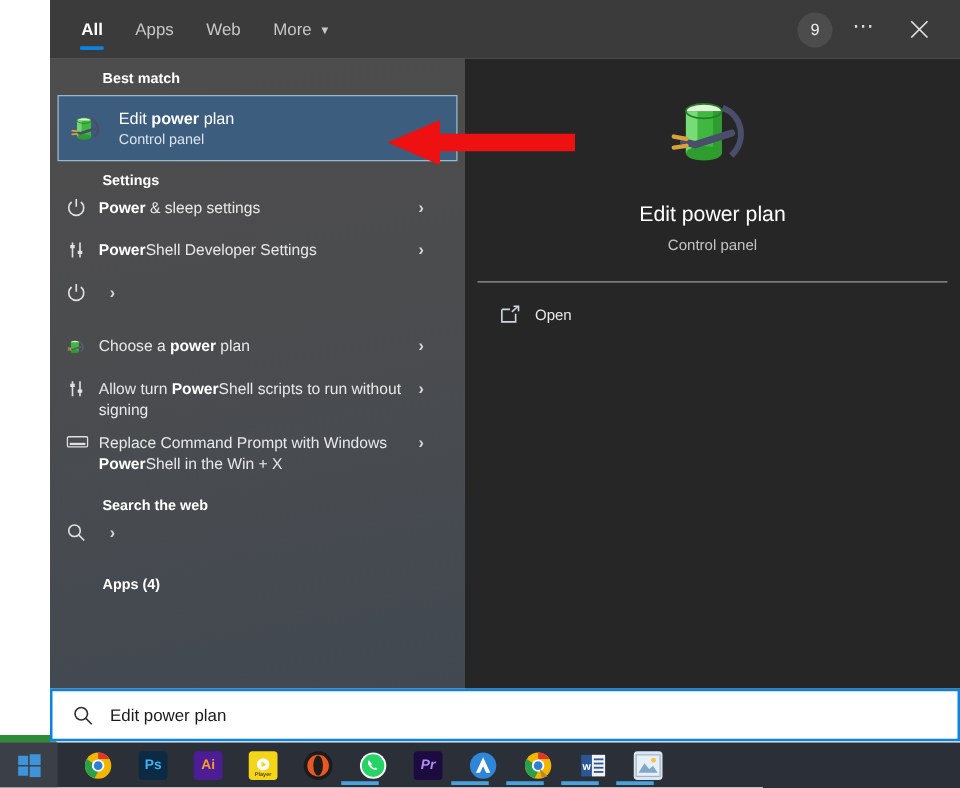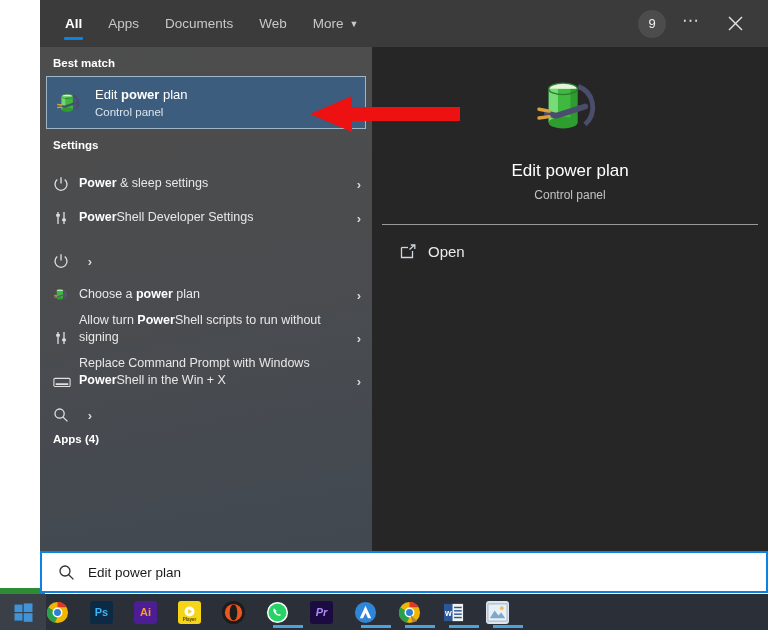--- a/index.html
+++ b/index.html
@@ -124,27 +124,28 @@
     width: 332px; height: 504px;
     background: linear-gradient(170deg, #4d4d4d 0%, #4b4c4e 42%, #474b50 68%, #414850 100%);
     overflow: hidden;
   }
 
   .section-head {
     color: #ffffff;
     font-size: 11.5px;
     font-weight: bold;
     padding: 10px 0 7px 13px;
+    margin-left: 29px;
   }
 
   .row {
     display: flex;
-    align-items: flex-end;
+    align-items: flex-start;
     height: 34px;
-    padding: 0 2px 0 13px;
+    padding: 0 24px 0 13px;
     color: #e8e8e8;
     font-size: 12.5px;
     cursor: default;
     position: relative;
   }
   .row.tall { height: 43px; }
   .row .ico {
     width: 26px;
     min-width: 26px;
     display: flex;
@@ -218,21 +219,21 @@
     margin: 22px 10px 0 10px;
     height: 1px;
     background: #9a9a9a;
   }
   .open-row {
     display: flex;
     align-items: center;
     gap: 12px;
     padding: 18px 0 0 28px;
     color: #e9e9e9;
-    font-size: 15px;
+    font-size: 12px;
     cursor: default;
   }
 
   
   .battery-big { display: inline-block; }
 
   
   .searchbar {
     position: absolute;
     left: 40px; top: 551px;
@@ -264,21 +265,21 @@
     background: #3a3f48;
     display: flex;
     align-items: center;
     justify-content: center;
     cursor: default;
   }
   .tb-item {
     width: 44px; height: 32px;
     display: flex;
     align-items: flex-start;
-    justify-content: flex-start;
+    justify-content: flex-end;
     padding-top: 5px;
     box-sizing: border-box;
     position: relative;
     cursor: default;
   }
   .tb-item.running::after {
     content: "";
     position: absolute;
     left: 7px; right: 7px;
     bottom: 0;
@@ -316,23 +317,20 @@
   <div class="desktop-green"></div>
 
   <div class="flyout">
 
     <div class="tabbar">
       <div class="tab active">
         <span>All</span>
       </div>
       <div class="tab">
         <span>Apps</span>
-      </div>
-      <div class="tab">
-        <span>Documents</span>
       </div>
       <div class="tab">
         <span>Web</span>
       </div>
       <div class="tab">
         <span>More</span><span class="caret">▼</span>
       </div>
 
       <div class="tabbar-right">
         <div class="avatar-badge">
@@ -439,20 +437,21 @@
         <span class="ico">
           <svg width="18" height="14" viewBox="0 0 20 14">
             <rect x="1" y="3" width="18" height="9" rx="1.2" stroke="#e0e0e0" stroke-width="1.2" fill="none"></rect>
             <rect x="3" y="8.4" width="14" height="2" fill="#e0e0e0"></rect>
           </svg>
         </span>
         <span class="label"><span>Replace Command Prompt with Windows </span><b>Power</b><span>Shell in the Win + X</span></span>
         <span class="chev">›</span>
       </div>
 
+      <div class="section-head">Search the web</div>
 
       <div class="row webrow">
         <span class="ico">
           <svg width="16" height="16" viewBox="0 0 16 16">
             <circle cx="6.6" cy="6.6" r="4.6" stroke="#e0e0e0" stroke-width="1.3" fill="none"></circle>
             <line x1="10.1" y1="10.1" x2="14.4" y2="14.4" stroke="#e0e0e0" stroke-width="1.3"></line>
           </svg>
         </span>
         <span class="chev">›</span>
       </div>

